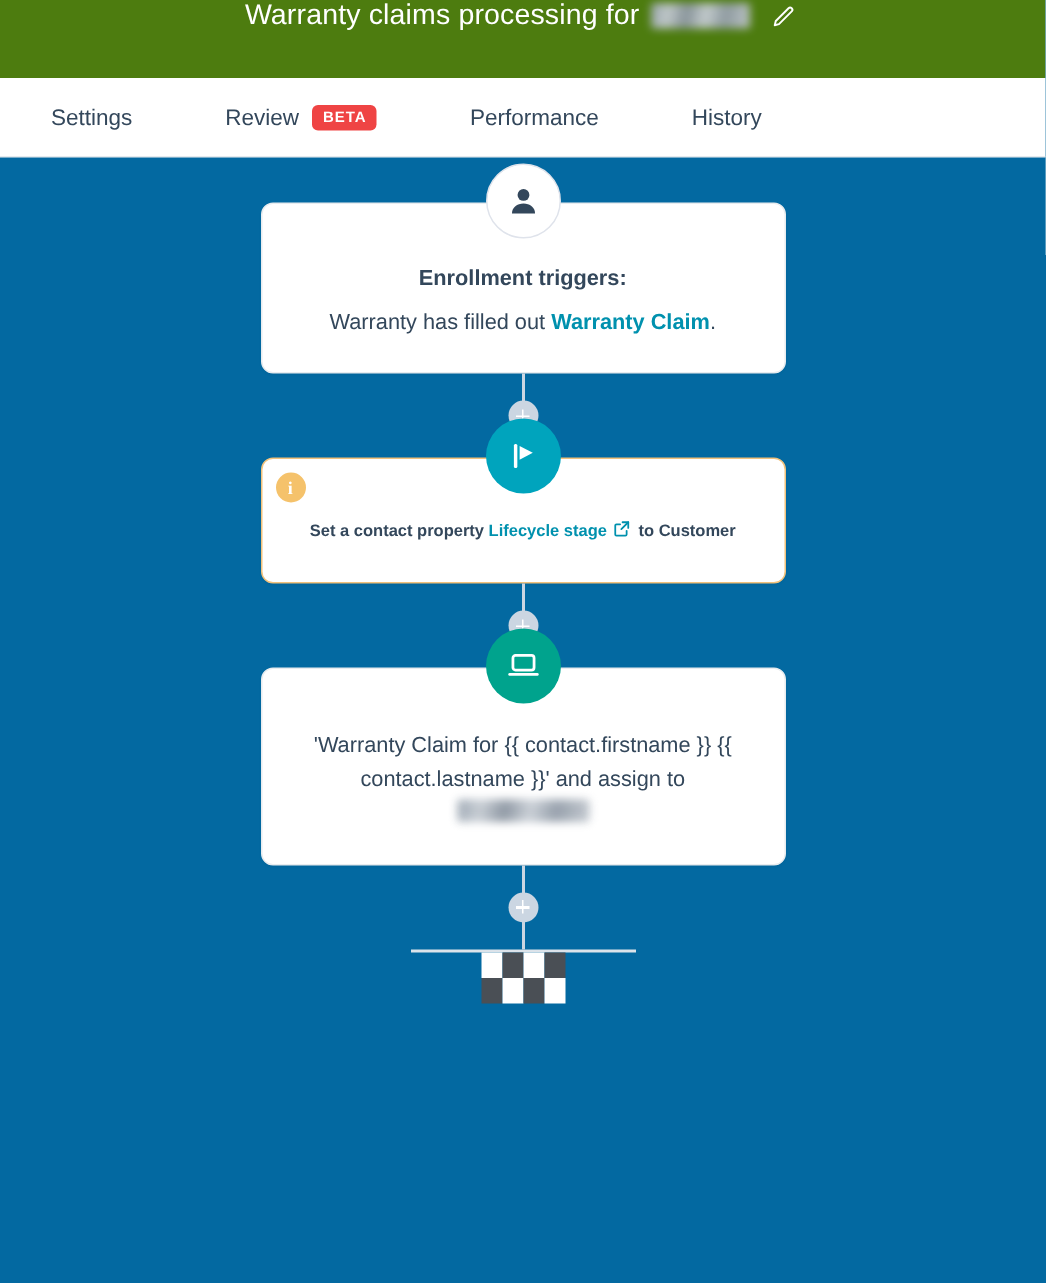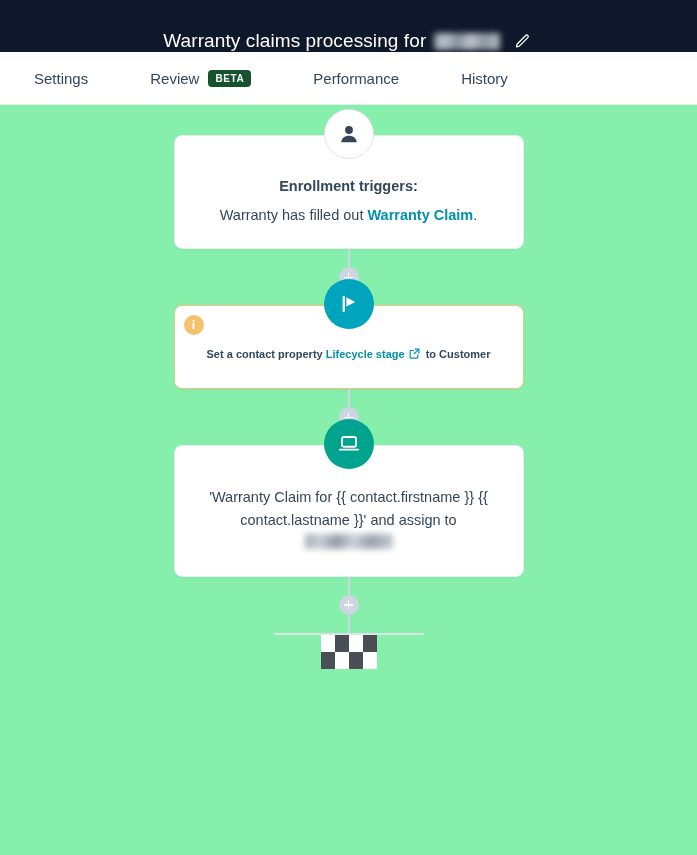--- a/index.html
+++ b/index.html
@@ -9,23 +9,23 @@
     height: 855px;
     background: #f5f8fa;
     font-family: "Liberation Sans", sans-serif;
     overflow: hidden;
     position: relative;
   }
 
   
   .titlebar {
     height: 52px;
-    background: #0f172a;
-    display: flex;
-    align-items: flex-end;
+    background: #4d7c0f;
+    display: flex;
+    align-items: flex-start;
     justify-content: center;
     gap: 10px;
     padding: 0 20px;
   }
   .titlebar-title {
     color: #ffffff;
     font-size: 19px;
     font-weight: 400;
     letter-spacing: 0.1px;
     white-space: nowrap;
@@ -73,35 +73,35 @@
   .tab.active::after {
     content: "";
     position: absolute;
     left: -1px; right: -1px;
     bottom: -1px;
     height: 4px;
     background: #33475b;
     border-radius: 3px 3px 0 0;
   }
   .beta-badge {
-    background: #14532d;
+    background: #ef4444;
     color: #ffffff;
     font-size: 10px;
     font-weight: 700;
     letter-spacing: .6px;
     border-radius: 4px;
     padding: 4px 7px 3px;
     line-height: 1;
   }
 
   
   .canvas {
     position: relative;
     height: 750px;
-    background: #86efac;
+    background: #0369a1;
   }
   .flow {
     position: relative;
     width: 350px;
     margin: 0 auto;
     padding-top: 30px;
   }
 
   
   .connector {

